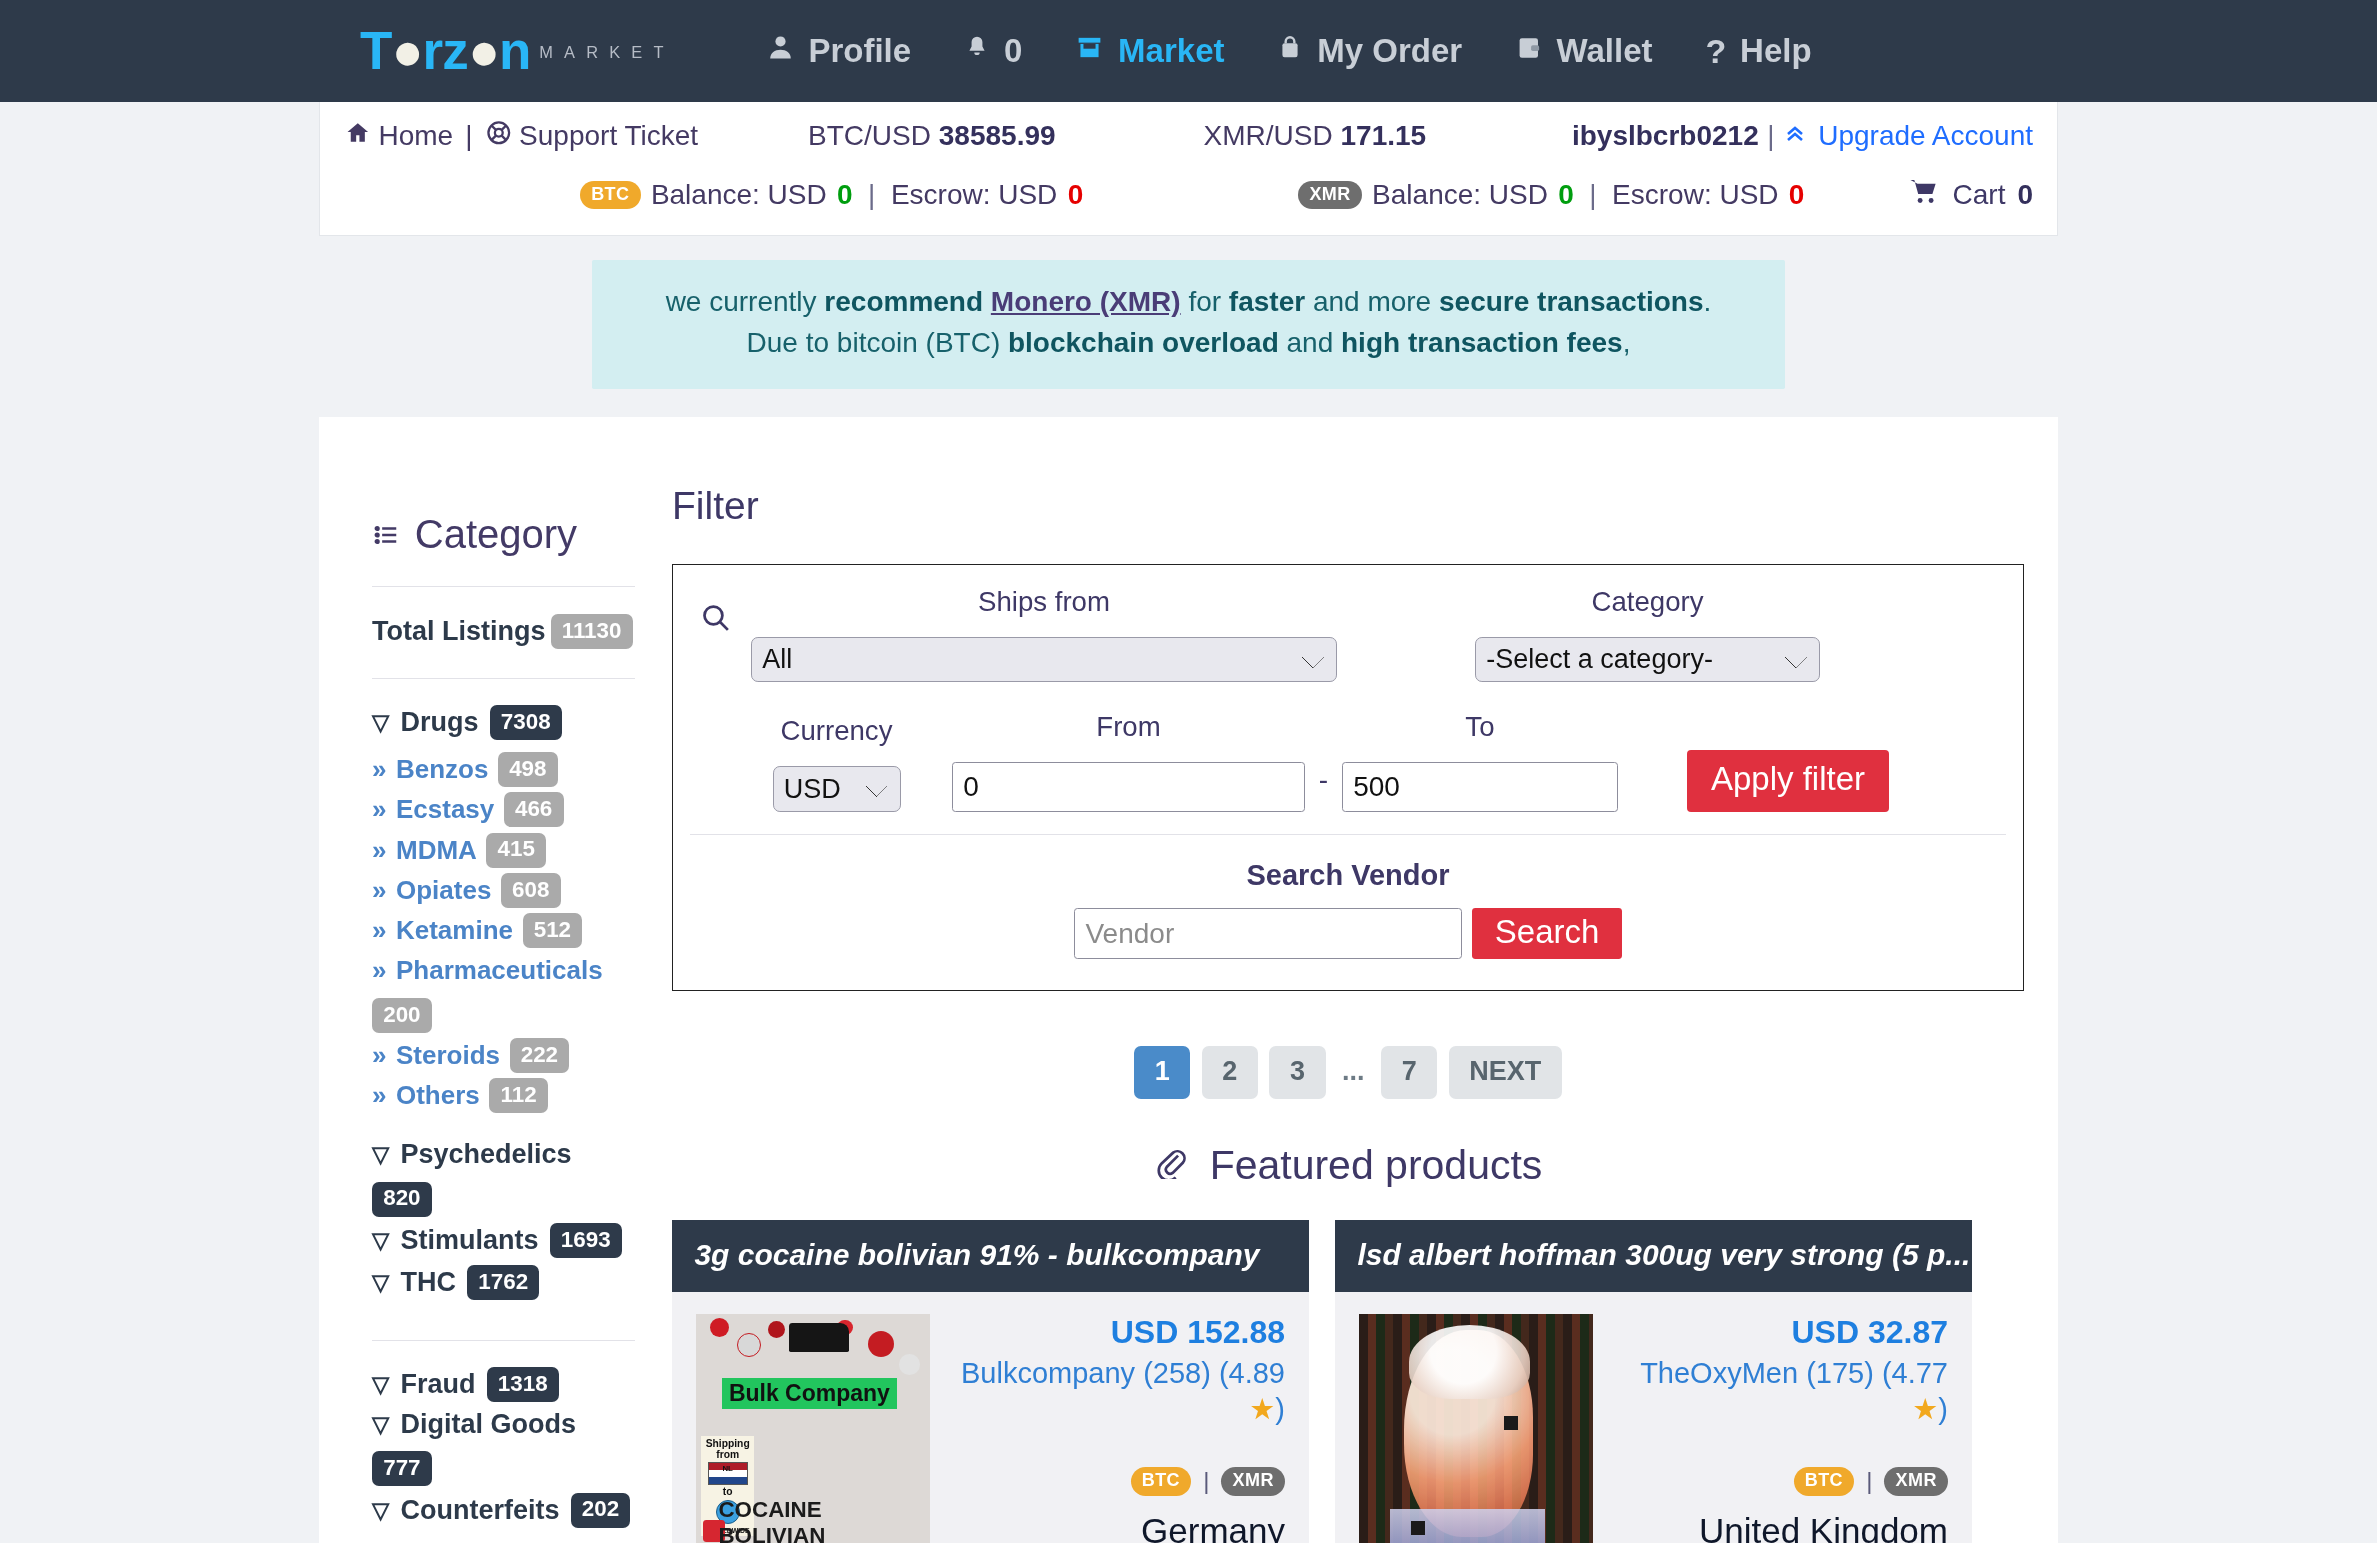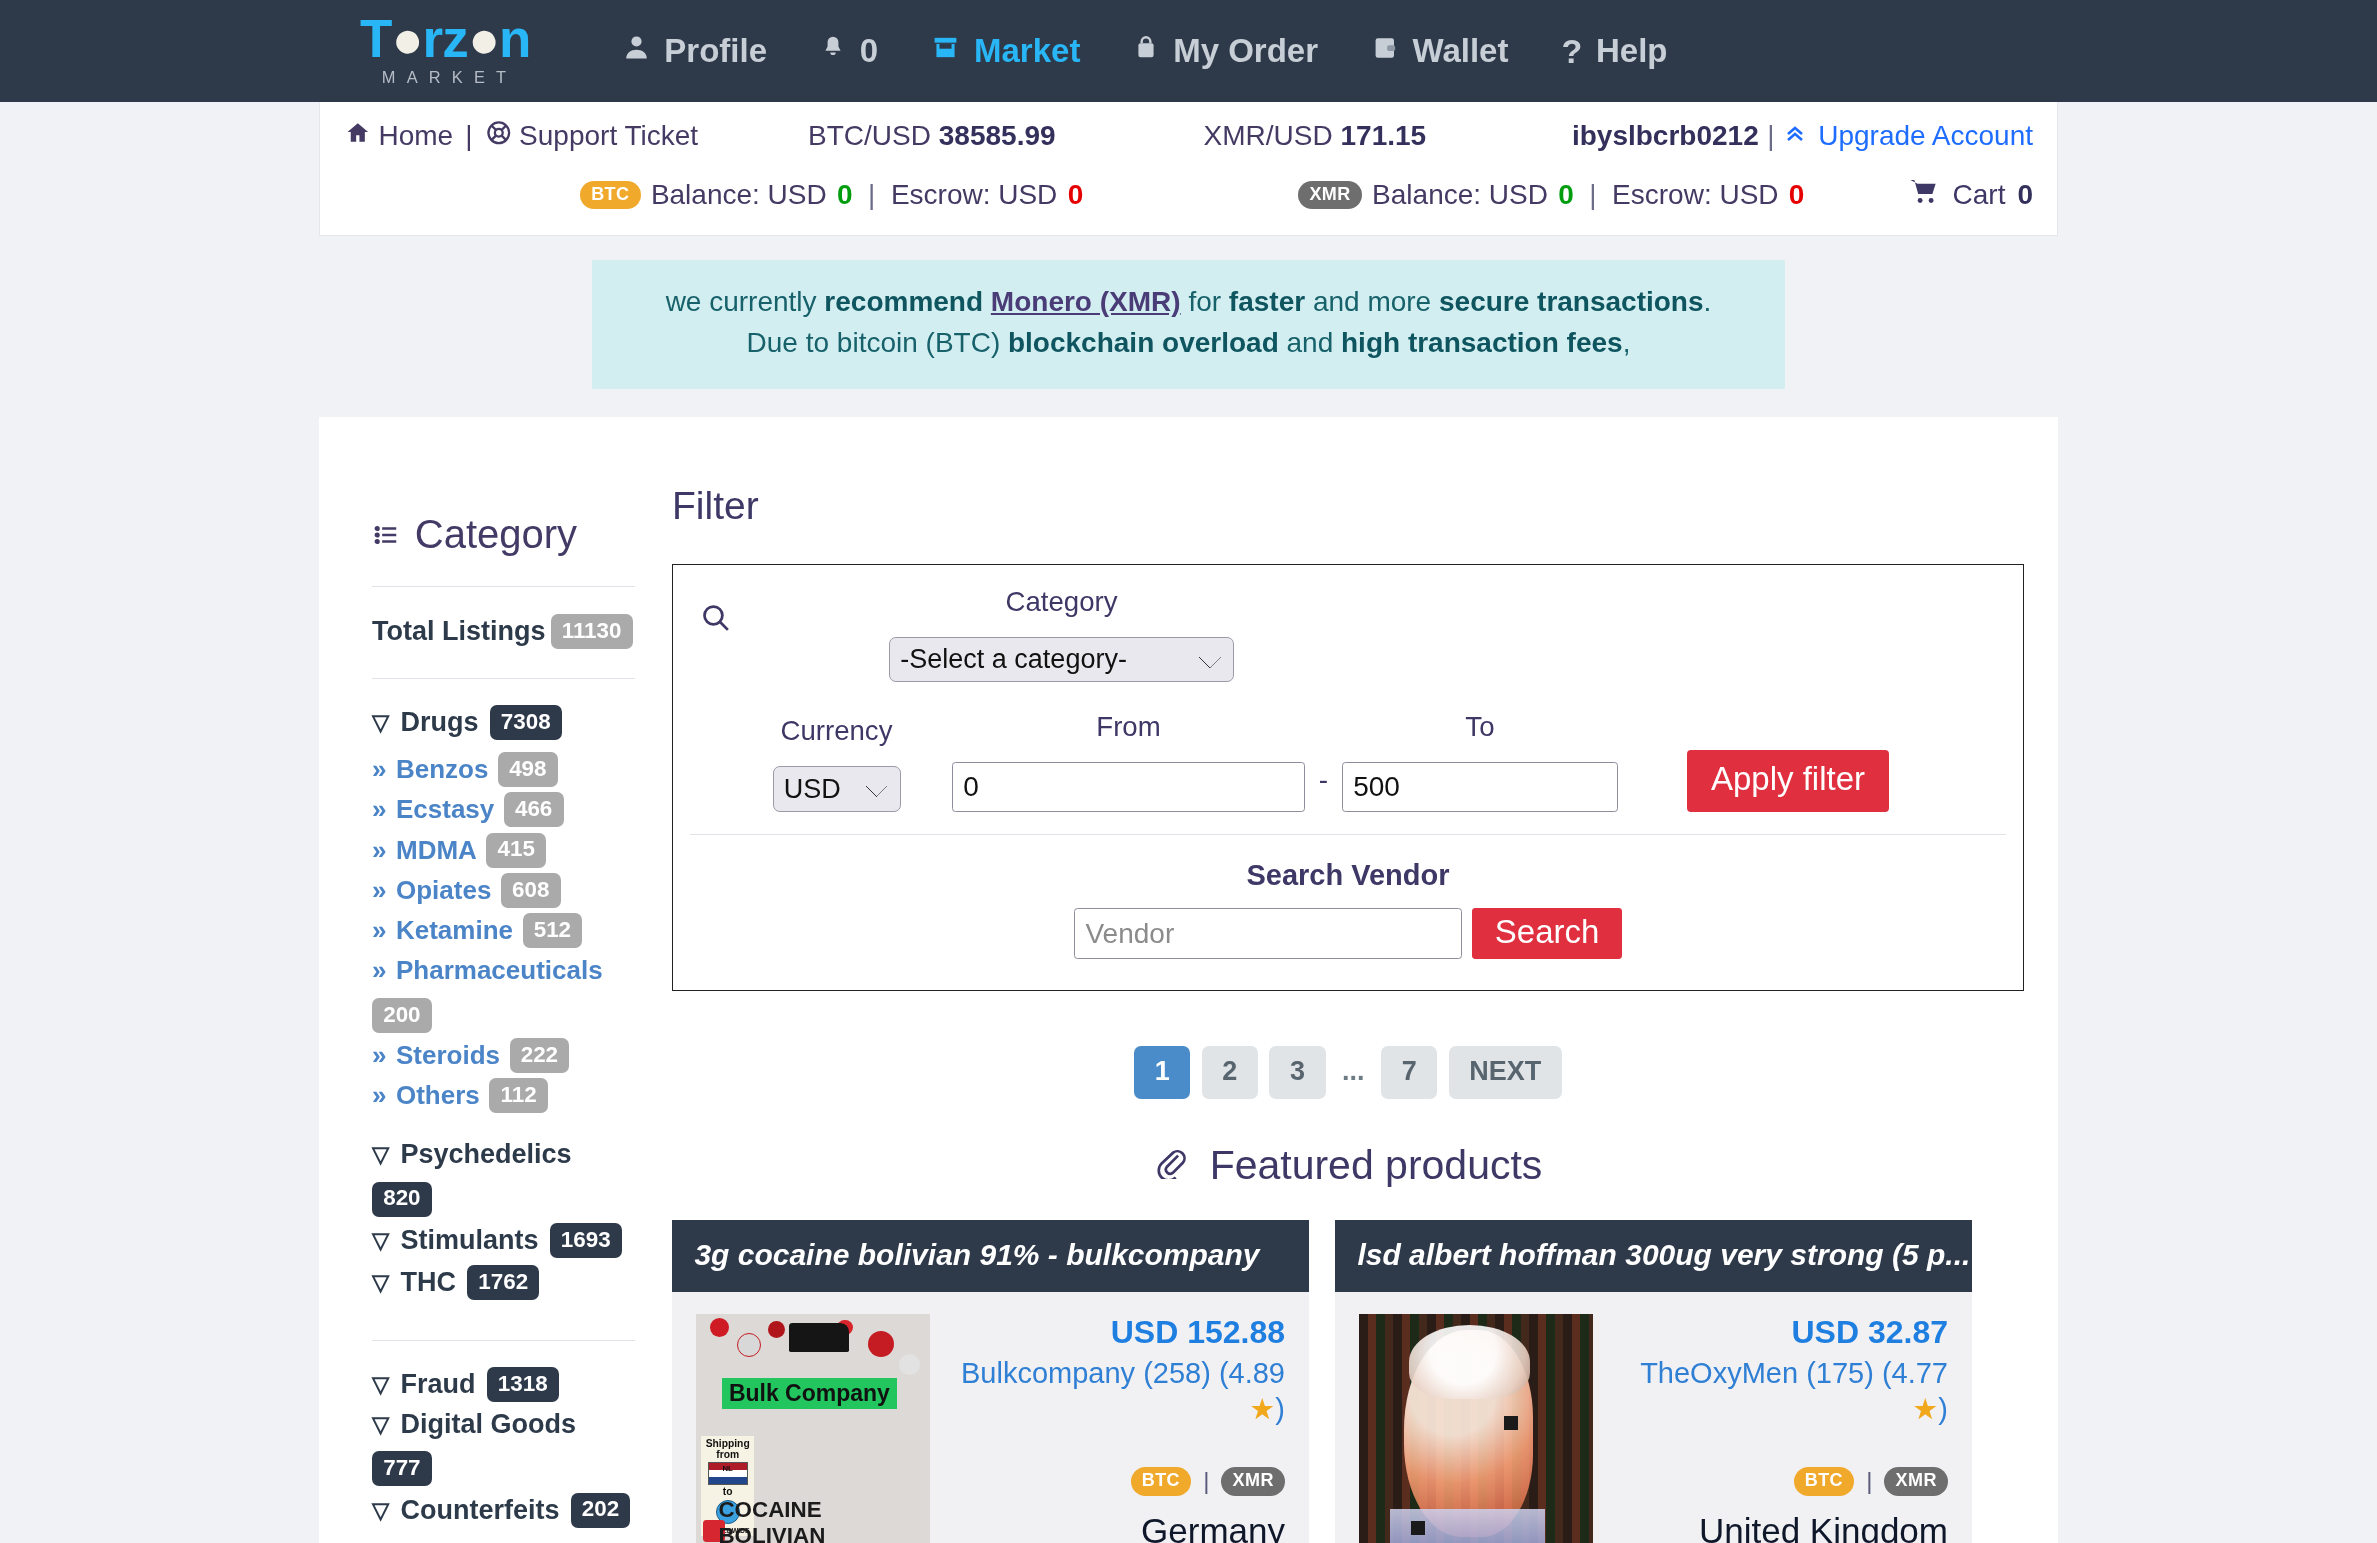--- a/index.html
+++ b/index.html
@@ -12,21 +12,21 @@
 
   
   .topnav {
     height: 102px;
     background: #2e3a4a;
     display: flex;
     align-items: center;
     padding-left: 360px;
     gap: 0;
   }
-  .logo { display: flex; flex-direction: column; align-items: center; margin-right: 91px; }
+  .logo { display: flex; flex-direction: row; align-items: center; margin-right: 91px; }
   .logo-word { font-size: 53px; font-weight: bold; color: #29b6f6; line-height: 0.92; letter-spacing: -0.9px; position: relative; }
   .logo-word .onion { display: inline-block; position: relative; }
   .onion-glyph { color: #f2f0e6; }
   .logo-sub { font-size: 16.4px; letter-spacing: 11.2px; color: #b6bcc6; margin-top: 3.4px; margin-left: 8.6px; }
   .navitem {
     display: flex; align-items: center; gap: 13.8px;
     color: #c8ced6; font-size: 33px; font-weight: bold;
     margin-right: 53px; cursor: pointer; white-space: nowrap;
   }
   .navitem.active { color: #29b6f6; }
@@ -465,20 +465,26 @@
   <div class="content">
     <div class="filter-head">Filter</div>
 
     <div class="filterbox">
       <div class="fb-top">
         <div class="fb-searchicon">
           <svg width="33" height="33" viewBox="0 0 24 24" fill="none" stroke="#3e3866" stroke-width="2">
                 <circle cx="10.5" cy="10.5" r="6.5"></circle>
                 <path d="M15.5 15.5 21 21"></path>
               </svg>
+        </div>
+        <div class="fcol ships">
+          <div class="flabel">Ships from</div>
+          <select class="sel">
+            <option>All</option>
+          </select>
         </div>
         <div class="fcol category">
           <div class="flabel">Category</div>
           <select class="sel">
             <option>-Select a category-</option>
           </select>
         </div>
       </div>
 
       <div class="fb-mid">

